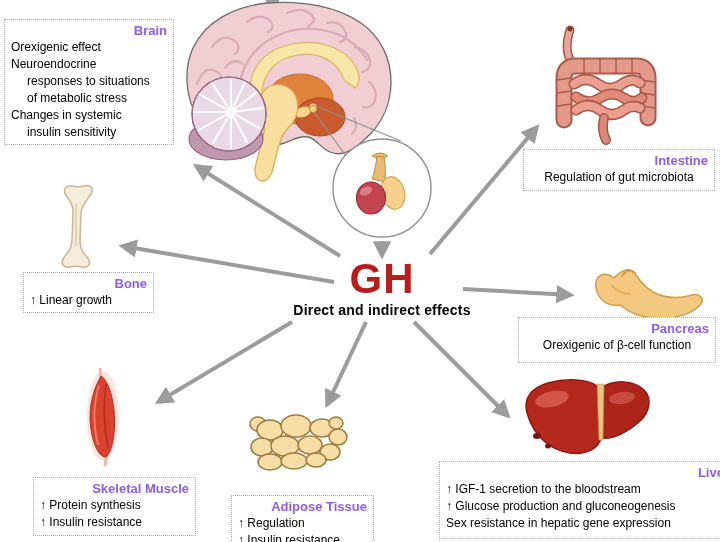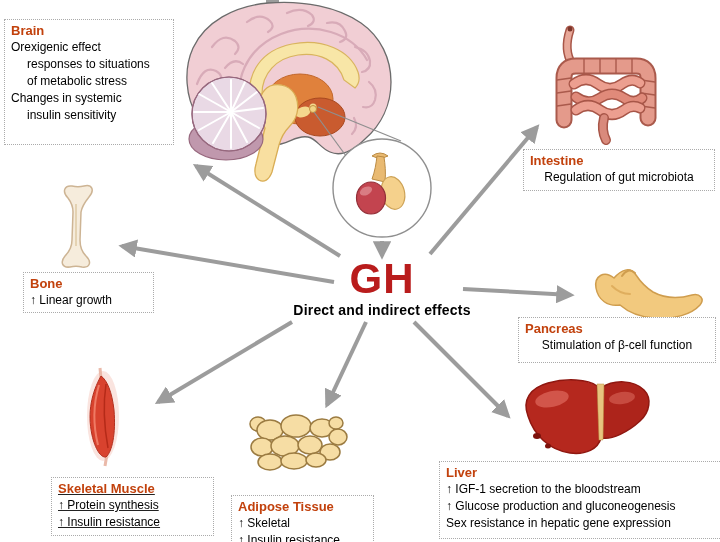--- a/index.html
+++ b/index.html
@@ -5,21 +5,21 @@
   html,body{margin:0;padding:0;background:#ffffff;}
   #figure{
     position:relative;width:720px;height:542px;background:#ffffff;overflow:hidden;
     font-family:"Liberation Sans", sans-serif;color:#222;
   }
   #diagram-svg{position:absolute;left:0;top:0;}
   .dbox{
     position:absolute;background:#ffffff;border:1px dotted #ababab;
     box-sizing:border-box;padding:2px 6px;
   }
-  .dbox .title{font-weight:bold;font-size:13px;text-align:left;color:#c2410c;line-height:17px;white-space:nowrap;}
+  .dbox .title{font-weight:bold;font-size:13px;text-align:right;color:#8b5cf6;line-height:17px;white-space:nowrap;}
   .dbox .line{font-size:12px;line-height:17px;color:#000000;white-space:nowrap;}
   .dbox .indent{padding-left:16px;}
   .dbox.centered .line{text-align:center;}
   #gh-wrap{position:absolute;left:282px;top:258px;width:200px;text-align:center;}
   #gh-label{font-size:42px;font-weight:bold;line-height:1.0;color:#b91c1c;letter-spacing:1px;}
   #gh-subtitle{font-size:14px;font-weight:bold;color:#000000;margin-top:2px;letter-spacing:.2px;white-space:nowrap;}
 </style>
 </head>
 <body>
 
@@ -192,50 +192,51 @@
   </svg>
 
   <div id="gh-wrap">
     <div id="gh-label">GH</div>
     <div id="gh-subtitle">Direct and indirect effects</div>
   </div>
 
   <div class="dbox" style="left:4px;top:19px;width:170px;height:126px;">
     <div class="title">Brain</div>
     <div class="line">Orexigenic effect</div>
+    <div class="line">Neuroendocrine</div>
     <div class="line indent">responses to situations</div>
     <div class="line indent">of metabolic stress</div>
     <div class="line">Changes in systemic</div>
     <div class="line indent">insulin sensitivity</div>
   </div>
 
   <div class="dbox centered" style="left:523px;top:149px;width:192px;height:42px;">
     <div class="title">Intestine</div>
     <div class="line">Regulation of gut microbiota</div>
   </div>
 
   <div class="dbox" style="left:23px;top:272px;width:131px;height:41px;">
     <div class="title">Bone</div>
     <div class="line">↑ Linear growth</div>
   </div>
 
   <div class="dbox centered" style="left:518px;top:317px;width:198px;height:46px;">
     <div class="title">Pancreas</div>
-    <div class="line">Stimulation of β-cell function</div>
-  </div>
-
-  <div class="dbox" style="left:51px;top:477px;width:163px;height:59px;text-decoration:underline;">
+    <div class="line">Orexigenic of β-cell function</div>
+  </div>
+
+  <div class="dbox" style="left:33px;top:477px;width:163px;height:59px;">
     <div class="title">Skeletal Muscle</div>
     <div class="line">↑ Protein synthesis</div>
     <div class="line">↑ Insulin resistance</div>
   </div>
 
   <div class="dbox" style="left:231px;top:495px;width:143px;height:60px;">
     <div class="title">Adipose Tissue</div>
-    <div class="line">↑ Skeletal</div>
+    <div class="line">↑ Regulation</div>
     <div class="line">↑ Insulin resistance</div>
   </div>
 
   <div class="dbox" style="left:413px;top:461px;width:297px;height:78px;margin-left:26px;">
     <div class="title">Liver</div>
     <div class="line">↑ IGF-1 secretion to the bloodstream</div>
     <div class="line">↑ Glucose production and gluconeogenesis</div>
     <div class="line">Sex resistance in hepatic gene expression</div>
   </div>
 

